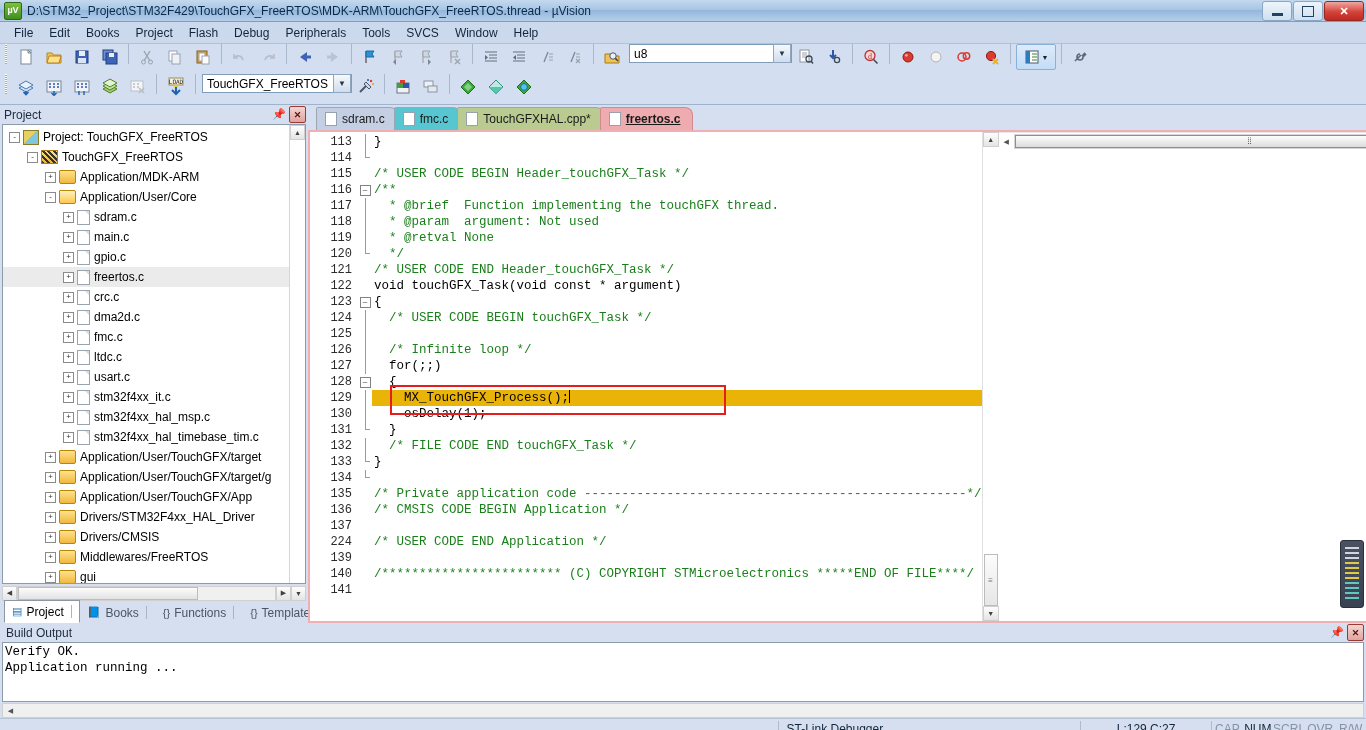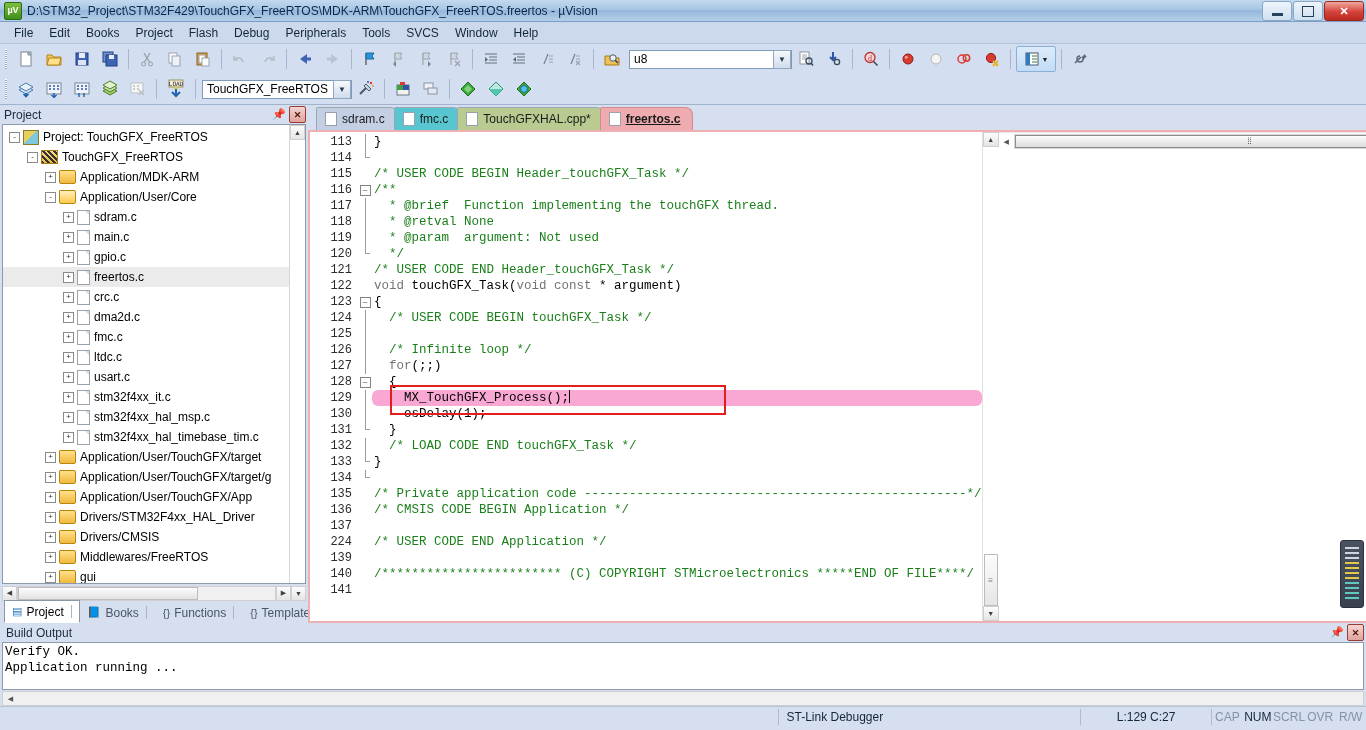--- a/index.html
+++ b/index.html
@@ -41,21 +41,21 @@
   .tb-btn .minglyph{display:block;width:11px;height:3px;background:#24425e;margin-top:7px;}
   .tb-btn .maxglyph{display:block;width:10px;height:9px;border:1.5px solid #24425e;}
   
   .menubar{
     height:22px;background:#ccd9ed;border-bottom:1px solid #b0c2da;
     display:flex;align-items:center;padding-left:6px;box-sizing:border-box;
   }
   .menubar .mi{padding:3px 8px;font-size:12px;color:#11263c;}
   
   .toolbars{background:#d3dff0;border-bottom:1px solid #9fb3cc;}
-  .trow{height:30px;display:flex;align-items:center;padding-left:4px;box-sizing:border-box;}
+  .trow{height:30px;display:flex;align-items:flex-start;padding-left:4px;box-sizing:border-box;}
   .grip{width:4px;height:20px;margin-right:4px;
     background-image:repeating-linear-gradient(to bottom,#ffffff 0 1px,#9babc2 1px 2px);
     background-size:2px 4px;background-repeat:repeat-y;background-position:1px 0;flex:none;}
   .tbtn{width:24px;height:24px;margin:0 1px;display:flex;align-items:center;justify-content:center;
         border:1px solid transparent;border-radius:2px;flex:none;position:relative;}
   .tbtn.pressed{border:1px solid #8ab0d8;background:linear-gradient(to bottom,#dcebfb,#c3dcf5);}
   .tsep{width:1px;height:20px;background:#a8b7cb;margin:0 4px;flex:none;}
   .tcombo{
     height:19px;border:1px solid #7f9db9;background:#fff;display:flex;align-items:center;
     font-size:12px;color:#000;padding-left:4px;box-sizing:border-box;flex:none;
@@ -140,59 +140,59 @@
   .gutter{width:48px;background:#fff;text-align:right;padding-top:2px;flex:none;}
   .gutter div{height:16px;line-height:16px;font-family:"Liberation Mono",monospace;font-size:12px;color:#2b2b2b;padding-right:6px;}
   .foldcol{width:14px;background:#fff;flex:none;padding-top:2px;position:relative;}
   .foldcol div{height:16px;display:flex;align-items:center;justify-content:center;}
   .fbox{width:9px;height:9px;border:1px solid #828282;background:#fff;font-size:8px;line-height:7px;text-align:center;color:#333;}
   .fline{width:1px;height:16px;background:#9a9a9a;}
   .fend{width:1px;height:8px;background:#9a9a9a;align-self:flex-start;position:relative;}
   .fend:after{content:"";position:absolute;bottom:0;left:0;width:5px;height:1px;background:#9a9a9a;}
   .codecol{flex:1;padding-top:2px;position:relative;overflow:hidden;}
   .cl{height:16px;line-height:16px;font-family:"Liberation Mono",monospace;font-size:12.5px;color:#000;white-space:pre;padding-left:2px;}
-  .cl.hl{background:#f9a8d4;border-radius:6px;}
+  .cl.hl{background:#eab308;}
   .cm{color:#1a7f1a;}
-  .kw{color:#737373;}
+  .kw{color:#000000;}
   .escroll{width:16px;background:#fff;border-left:1px solid #e0e0e0;flex:none;display:flex;flex-direction:column;}
   .ehscroll{height:17px;display:flex;align-items:center;background:#fff;border-top:1px solid #e8e8e8;}
   .ehsb-arrow{width:15px;height:15px;display:flex;align-items:center;justify-content:center;font-size:7px;color:#555;}
   .ehsb-track{flex:1;height:15px;background:#f4f4f4;border:1px solid #d6d6d6;box-sizing:border-box;display:flex;}
   .ehsb-thumb{height:13px;background:linear-gradient(to bottom,#fdfdfd,#dcdcdc);border:1px solid #8e8e8e;
     display:flex;align-items:center;justify-content:center;font-size:9px;color:#555;box-sizing:border-box;}
   .caret{display:inline-block;width:1px;height:13px;background:#000;vertical-align:-2px;}
   .redbox{
     position:absolute;border:2px solid #e51d1d;background:transparent;pointer-events:none;
   }
   
   .buildwrap{width:1366px;box-sizing:border-box;padding:0 2px;}
   .buildcap{height:19px;display:flex;align-items:center;font-size:12px;color:#1b2c3e;padding-left:4px;}
   .buildcap .cap-title{flex:1;}
-  .buildbody{height:48px;background:#fff;border:1px solid #8d9aab;overflow:hidden;padding:1px 0 0 2px;box-sizing:border-box;}
+  .buildbody{height:60px;background:#fff;border:1px solid #8d9aab;overflow:hidden;padding:1px 0 0 2px;box-sizing:border-box;}
   .bo{font-family:"Liberation Mono",monospace;font-size:12.5px;color:#000;height:16px;line-height:16px;white-space:pre;}
   .buildhs{height:15px;display:flex;align-items:center;margin:1px 0 0 0;background:#f0f0f0;border:1px solid #d0d0d0;box-sizing:border-box;}
   
   .status{
     height:21px;width:1366px;background:#d6dff0;border-top:1px solid #b6c4d8;
     display:flex;align-items:center;font-size:12px;color:#12263c;box-sizing:border-box;
   }
   .st-sep{width:1px;height:16px;background:#aebbce;}
   .st-cell{padding:0 8px;white-space:nowrap;}
   .st-ind{width:32px;text-align:center;}
   .dim{color:#8593a6;}
   .stickyicon{position:absolute;width:22px;height:66px;border-radius:3px;
     background:linear-gradient(to bottom,#4a5160,#3a4150);border:1px solid #2b303b;}
   .stickyicon i{position:absolute;left:4px;width:14px;height:2px;background:#cfd6e0;display:block;}
 </style>
 </head>
 <body>
 
 <div class="titlebar">
   <div class="tb-icon">µV</div>
-  <div class="tb-title">D:\STM32_Project\STM32F429\TouchGFX_FreeRTOS\MDK-ARM\TouchGFX_FreeRTOS.freertos - µVision</div>
+  <div class="tb-title">D:\STM32_Project\STM32F429\TouchGFX_FreeRTOS\MDK-ARM\TouchGFX_FreeRTOS.thread - µVision</div>
   <div class="tb-btns">
     <div class="tb-btn">
         <span class="minglyph"></span>
       </div>
     <div class="tb-btn">
         <span class="maxglyph"></span>
       </div>
     <div class="tb-btn close">✕</div>
   </div>
 </div>
@@ -806,35 +806,35 @@
             <div></div>
             <div></div>
             <div></div>
           </div>
         <div class="codecol" id="codecol">
           <div class="cl">}</div>
             <div class="cl"></div>
             <div class="cl"><span class="cm">/* USER CODE BEGIN Header_touchGFX_Task */</span></div>
             <div class="cl"><span class="cm">/**</span></div>
             <div class="cl"><span class="cm">  * @brief  Function implementing the touchGFX thread.</span></div>
+            <div class="cl"><span class="cm">  * @param  argument: Not used</span></div>
             <div class="cl"><span class="cm">  * @retval None</span></div>
-            <div class="cl"><span class="cm">  * @param  argument: Not used</span></div>
             <div class="cl"><span class="cm">  */</span></div>
             <div class="cl"><span class="cm">/* USER CODE END Header_touchGFX_Task */</span></div>
             <div class="cl"><span class="kw">void</span> touchGFX_Task(<span class="kw">void</span> <span class="kw">const</span> * argument)</div>
             <div class="cl">{</div>
             <div class="cl"><span class="cm">  /* USER CODE BEGIN touchGFX_Task */</span></div>
             <div class="cl"></div>
             <div class="cl"><span class="cm">  /* Infinite loop */</span></div>
             <div class="cl">  <span class="kw">for</span>(;;)</div>
             <div class="cl">  {</div>
             <div class="cl hl">    MX_TouchGFX_Process();<span class="caret"></span></div>
             <div class="cl">    osDelay(1);</div>
             <div class="cl">  }</div>
-            <div class="cl"><span class="cm">  /* LOAD CODE END touchGFX_Task */</span></div>
+            <div class="cl"><span class="cm">  /* FILE CODE END touchGFX_Task */</span></div>
             <div class="cl">}</div>
             <div class="cl"></div>
             <div class="cl"><span class="cm">/* Private application code ---------------------------------------------------*/</span></div>
             <div class="cl"><span class="cm">/* CMSIS CODE BEGIN Application */</span></div>
             <div class="cl"></div>
             <div class="cl"><span class="cm">/* USER CODE END Application */</span></div>
             <div class="cl"></div>
             <div class="cl"><span class="cm">/************************ (C) COPYRIGHT STMicroelectronics *****END OF FILE****/</span></div>
             <div class="cl"></div>
             <div class="redbox" style="left: 18px; top: 253px; width: 332px; height: 26px; border-color: rgb(229, 29, 29);"></div>

